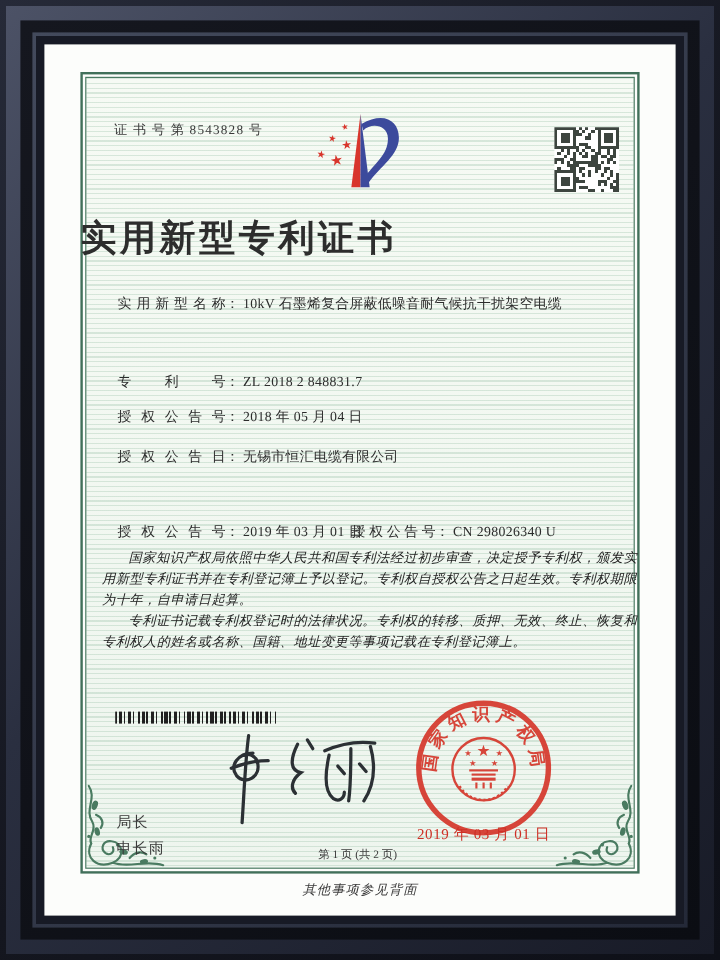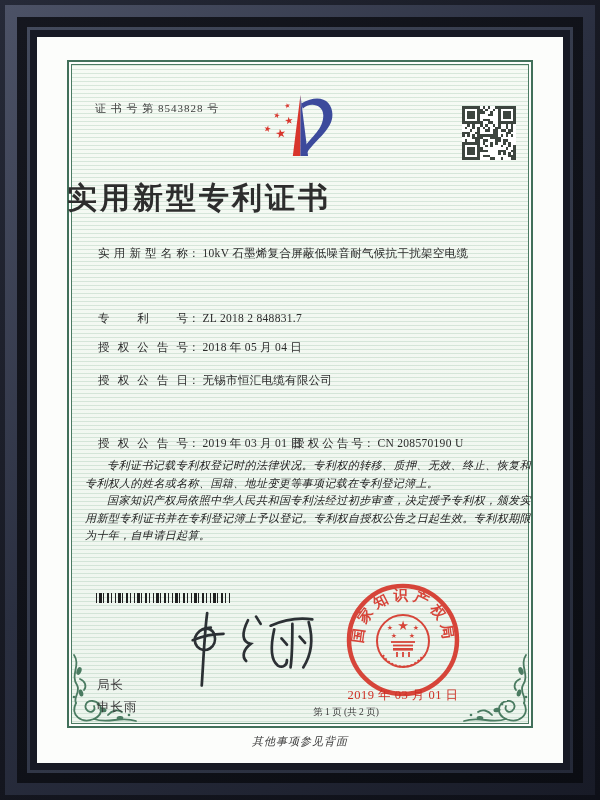--- a/index.html
+++ b/index.html
@@ -27,21 +27,21 @@
   .flabel2{display:inline-block;width:70px;text-align:justify;text-align-last:justify;vertical-align:top;}
   .colon{display:inline-block;}
   .fvalue{margin-left:3px;letter-spacing:0.3px;}
   .grp2{position:absolute;left:195px;top:0;}
   .paras{left:48px;top:420px;width:446px;font-size:11px;line-height:17.5px;color:#222;text-align:justify;letter-spacing:0.4px;}
   .paras p{margin:0;text-indent:2em;font-style:italic;}
   .barcode{left:59px;top:556px;width:134px;height:10px;
     background:repeating-linear-gradient(90deg,#202020 0 1.5px,transparent 1.5px 3px,#202020 3px 6px,transparent 6px 7px,#202020 7px 8.5px,transparent 8.5px 11px,#202020 11px 13.5px,transparent 13.5px 15px,#202020 15px 16px,transparent 16px 19px);}
   .director{left:60px;font-size:12.5px;color:#3a3a3a;font-family:"Liberation Sans","DejaVu Sans",sans-serif;letter-spacing:1px;margin-top:48px;}
   .sealdate{left:286px;top:650px;width:160px;text-align:center;font-size:12.5px;color:#ce3026;letter-spacing:0.5px;}
-  .pageinfo{left:30px;top:669px;width:462px;text-align:center;font-size:9.5px;color:#3c3c3c;padding-left:48px;}
+  .pageinfo{left:30px;top:669px;width:462px;text-align:center;font-size:9.5px;color:#3c3c3c;}
   .backnote{left:0;top:697px;width:526px;text-align:center;font-size:11px;color:#3b3b3b;font-style:italic;letter-spacing:1px;}
   .qr{left:425px;top:69px;width:54px;height:54px;}
   .logo{left:220px;top:53px;width:80px;height:74px;}
   .sig{left:143px;top:566px;width:145px;height:88px;}
   .seal{left:306px;top:543px;width:120px;height:120px;}
   .orn{width:74px;height:74px;}
   .orn-l{left:-1px;bottom:-1px;}
   .orn-r{right:-1px;bottom:-1px;transform:scaleX(-1);}
 </style>
 </head>
@@ -257,27 +257,27 @@
     </div>
     <div class="abs row" style="top:303px">
       <span class="flabel">授权公告号</span><span class="colon">：</span><span class="fvalue">2018 年 05 月 04 日</span>
     </div>
     <div class="abs row" style="top:336px">
       <span class="flabel">授权公告日</span><span class="colon">：</span><span class="fvalue">无锡市恒汇电缆有限公司</span>
     </div>
     <div class="abs row" style="top:399px">
       <span class="flabel">授权公告号</span><span class="colon">：</span><span class="fvalue">2019 年 03 月 01 日</span>
       <span class="grp2">
-        <span class="flabel2">授权公告号</span><span class="colon">：</span><span class="fvalue">CN 208570190 U</span>
+        <span class="flabel2">授权公告号</span><span class="colon">：</span><span class="fvalue">CN 298026340 U</span>
       </span>
     </div>
 
     <div class="abs paras">
+      <p>国家知识产权局依照中华人民共和国专利法经过初步审查，决定授予专利权，颁发实用新型专利证书并在专利登记簿上予以登记。专利权自授权公告之日起生效。专利权期限为十年，自申请日起算。</p>
       <p>专利证书记载专利权登记时的法律状况。专利权的转移、质押、无效、终止、恢复和专利权人的姓名或名称、国籍、地址变更等事项记载在专利登记簿上。</p>
-      <p>国家知识产权局依照中华人民共和国专利法经过初步审查，决定授予专利权，颁发实用新型专利证书并在专利登记簿上予以登记。专利权自授权公告之日起生效。专利权期限为十年，自申请日起算。</p>
     </div>
 
     <div class="abs barcode"></div>
 
     <div class="abs director" style="top:592px">局长</div>
     <div class="abs director" style="top:614px">申长雨</div>
 
     <svg class="abs sig" viewBox="0 0 160 95">
       <g fill="none" stroke="#2b3034" stroke-width="3" stroke-linecap="round">
         <path d="M30,10 C27,32 26,60 24,90"></path>

